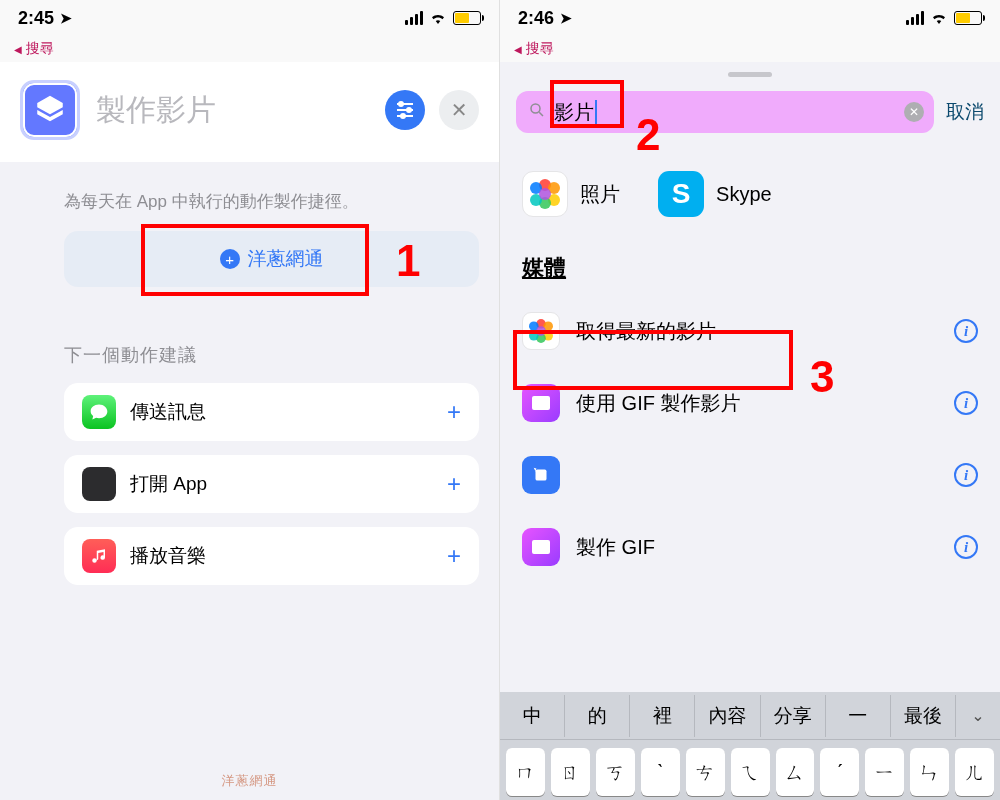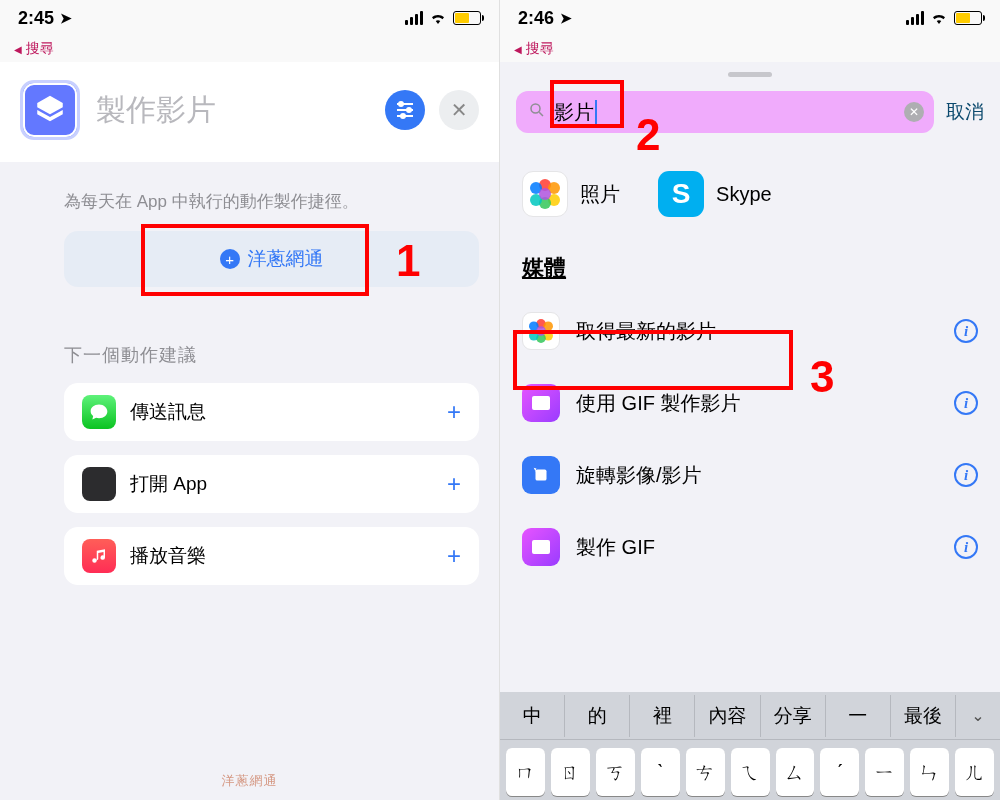--- a/index.html
+++ b/index.html
@@ -289,21 +289,20 @@
       <span>使用 GIF 製作影片</span>
       <span class="info">i</span>
     </div>
     <div class="media-item">
       <div class="mi-ic mi-rotate">
         <svg width="22" height="22" viewBox="0 0 24 24">
             <rect x="6" y="6" width="12" height="12" rx="2" fill="#fff"></rect>
             <path d="M4 4l3 1-1 3" fill="#fff"></path>
           </svg>
       </div>
-      <span>旋轉影像/影片</span>
       <span class="info">i</span>
     </div>
     <div class="media-item">
       <div class="mi-ic mi-gif2"></div>
       <span>製作 GIF</span>
       <span class="info">i</span>
     </div>
 
     <div class="kb">
       <div class="kb-sugg">

